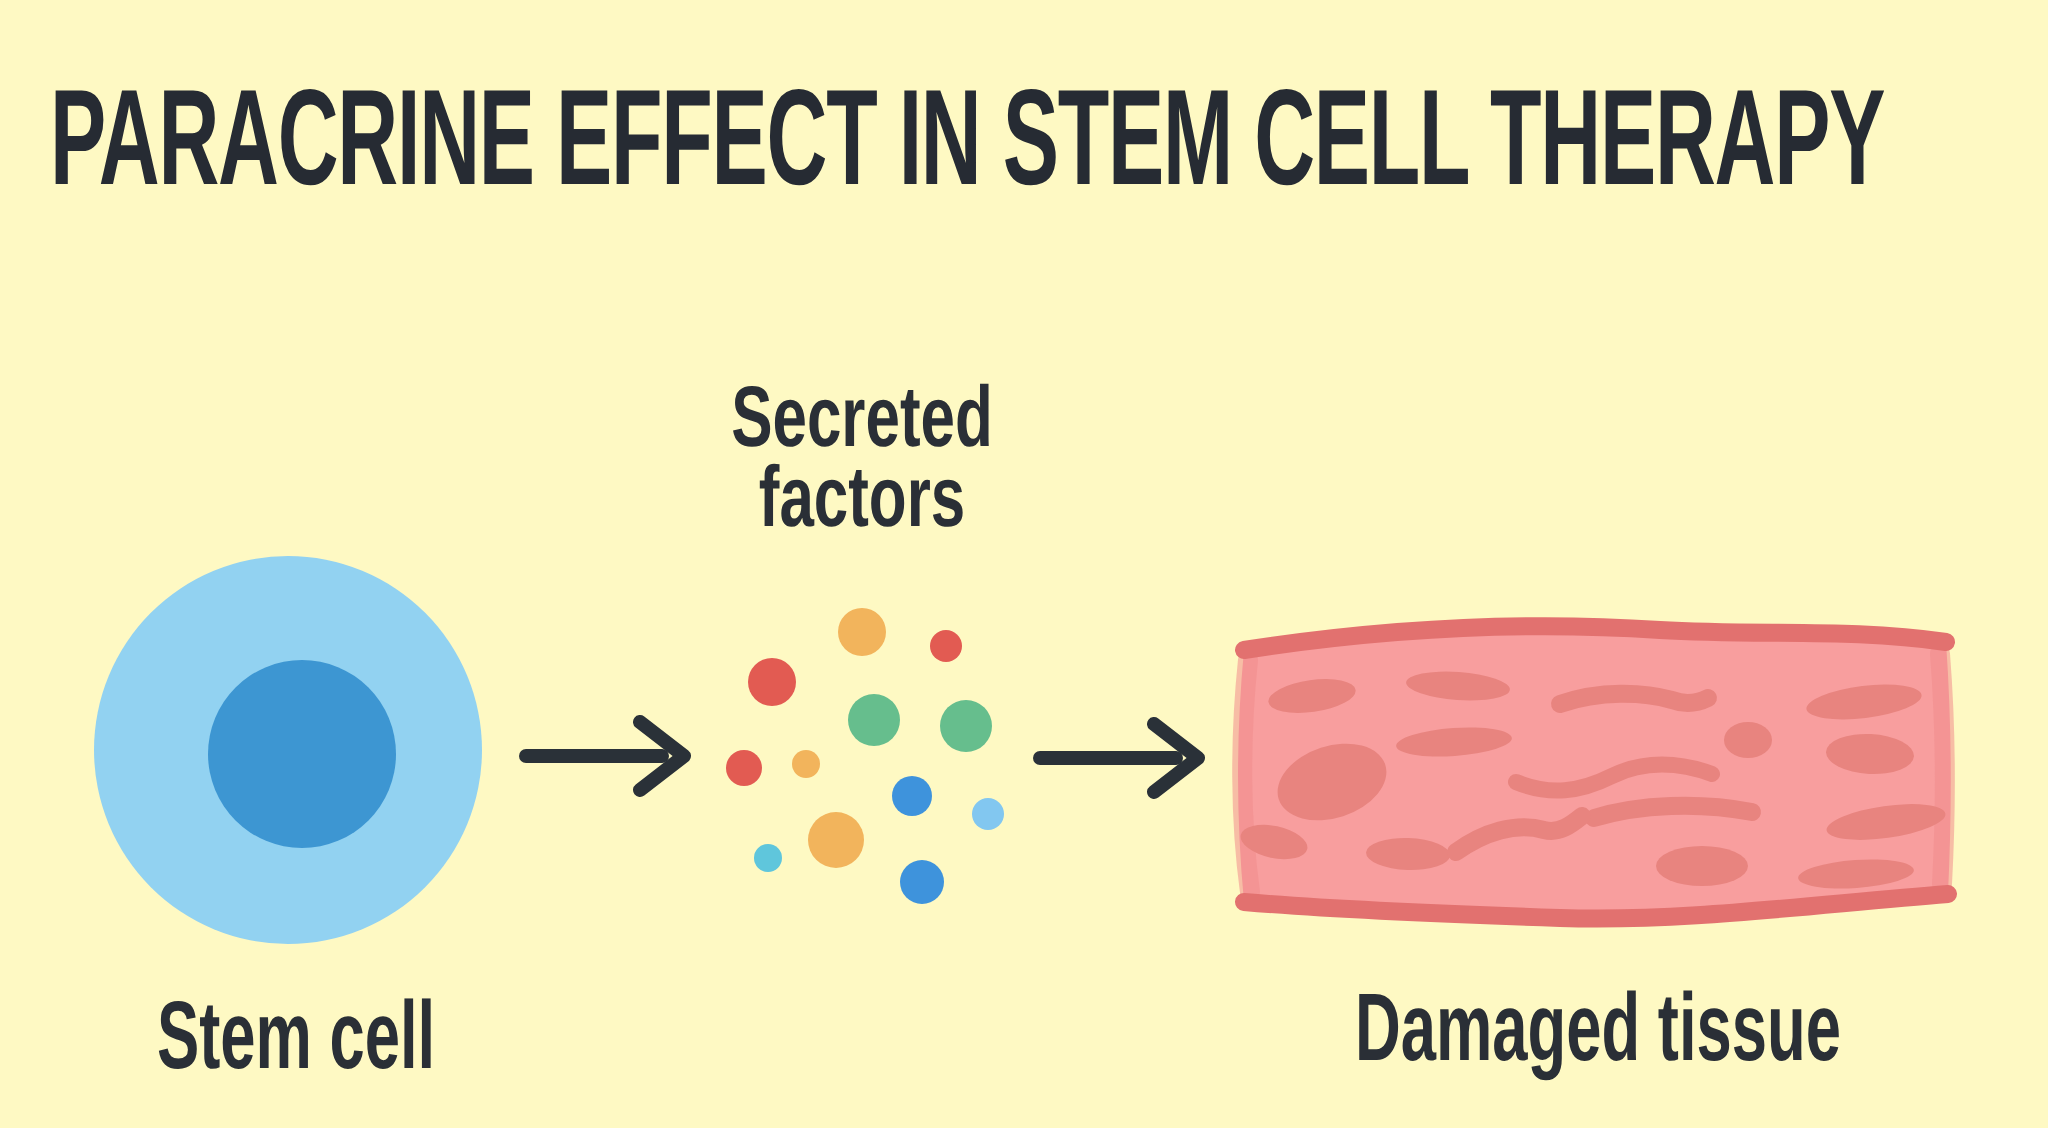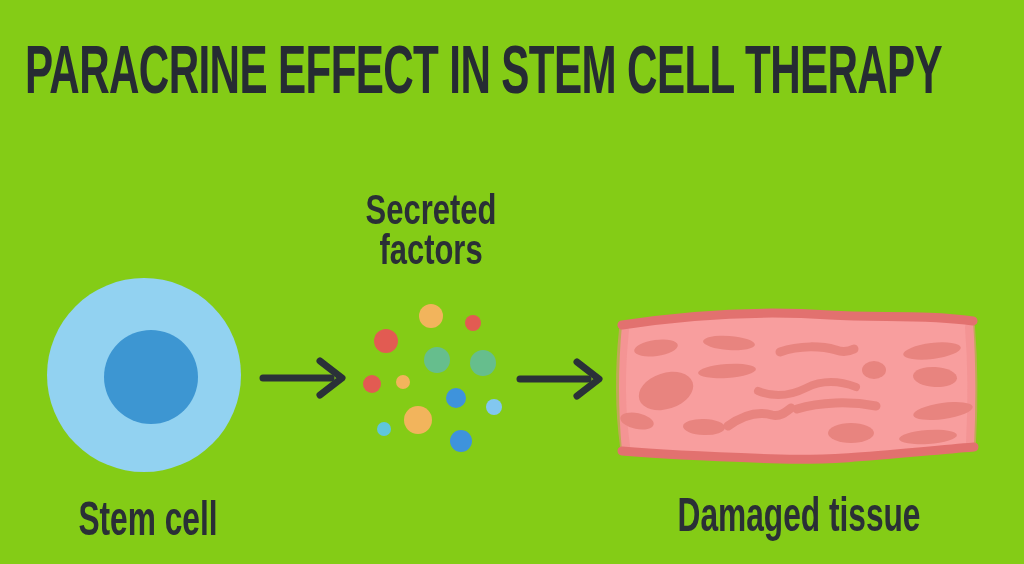--- a/index.html
+++ b/index.html
@@ -1,19 +1,19 @@
 <!DOCTYPE html>
 <html><head>
 <meta charset="utf-8">
 <style>
   html,body{margin:0;padding:0;}
   .canvas{
     position:relative;
     width:1024px;height:564px;
-    background:#84cc16;
+    background:#fef9c3;
     overflow:hidden;
     font-family:"Liberation Sans", sans-serif;
     color:#262B33;
   }
   .title{
     position:absolute;
     left:25px;top:30px;
     font-size:68px;
     font-weight:700;
     letter-spacing:-1px;

